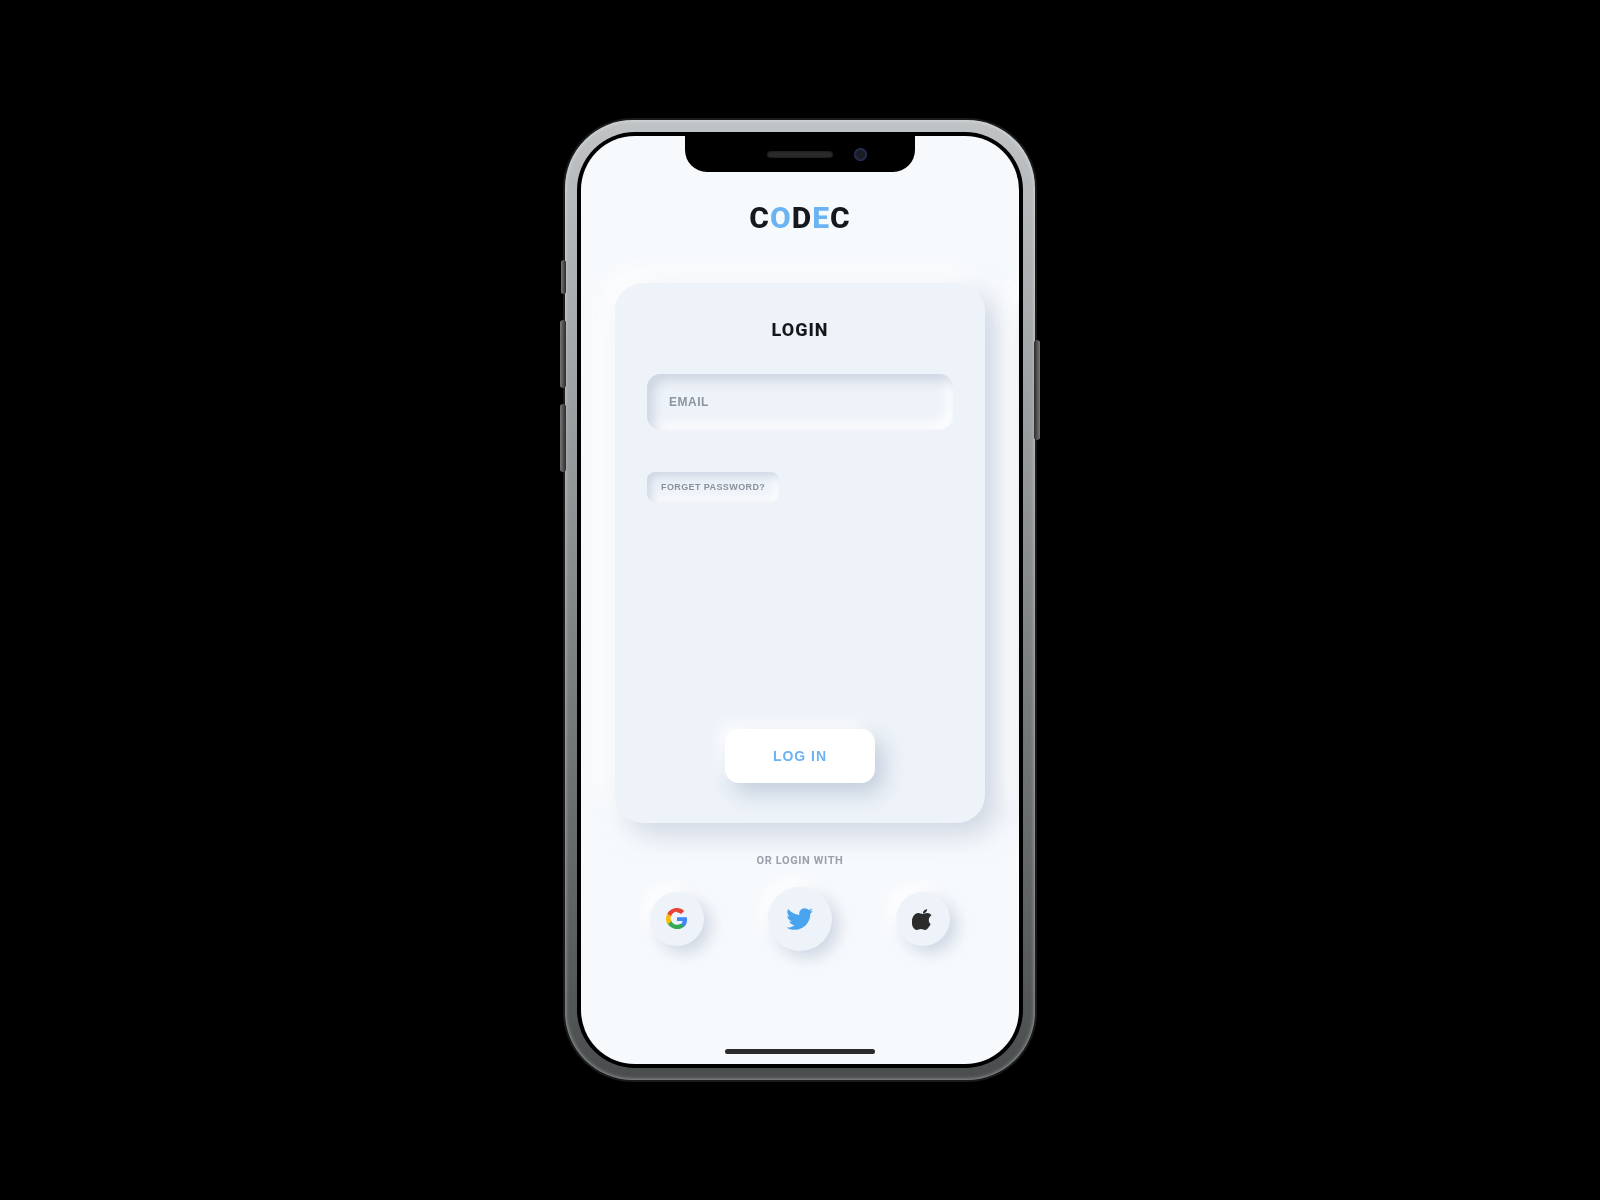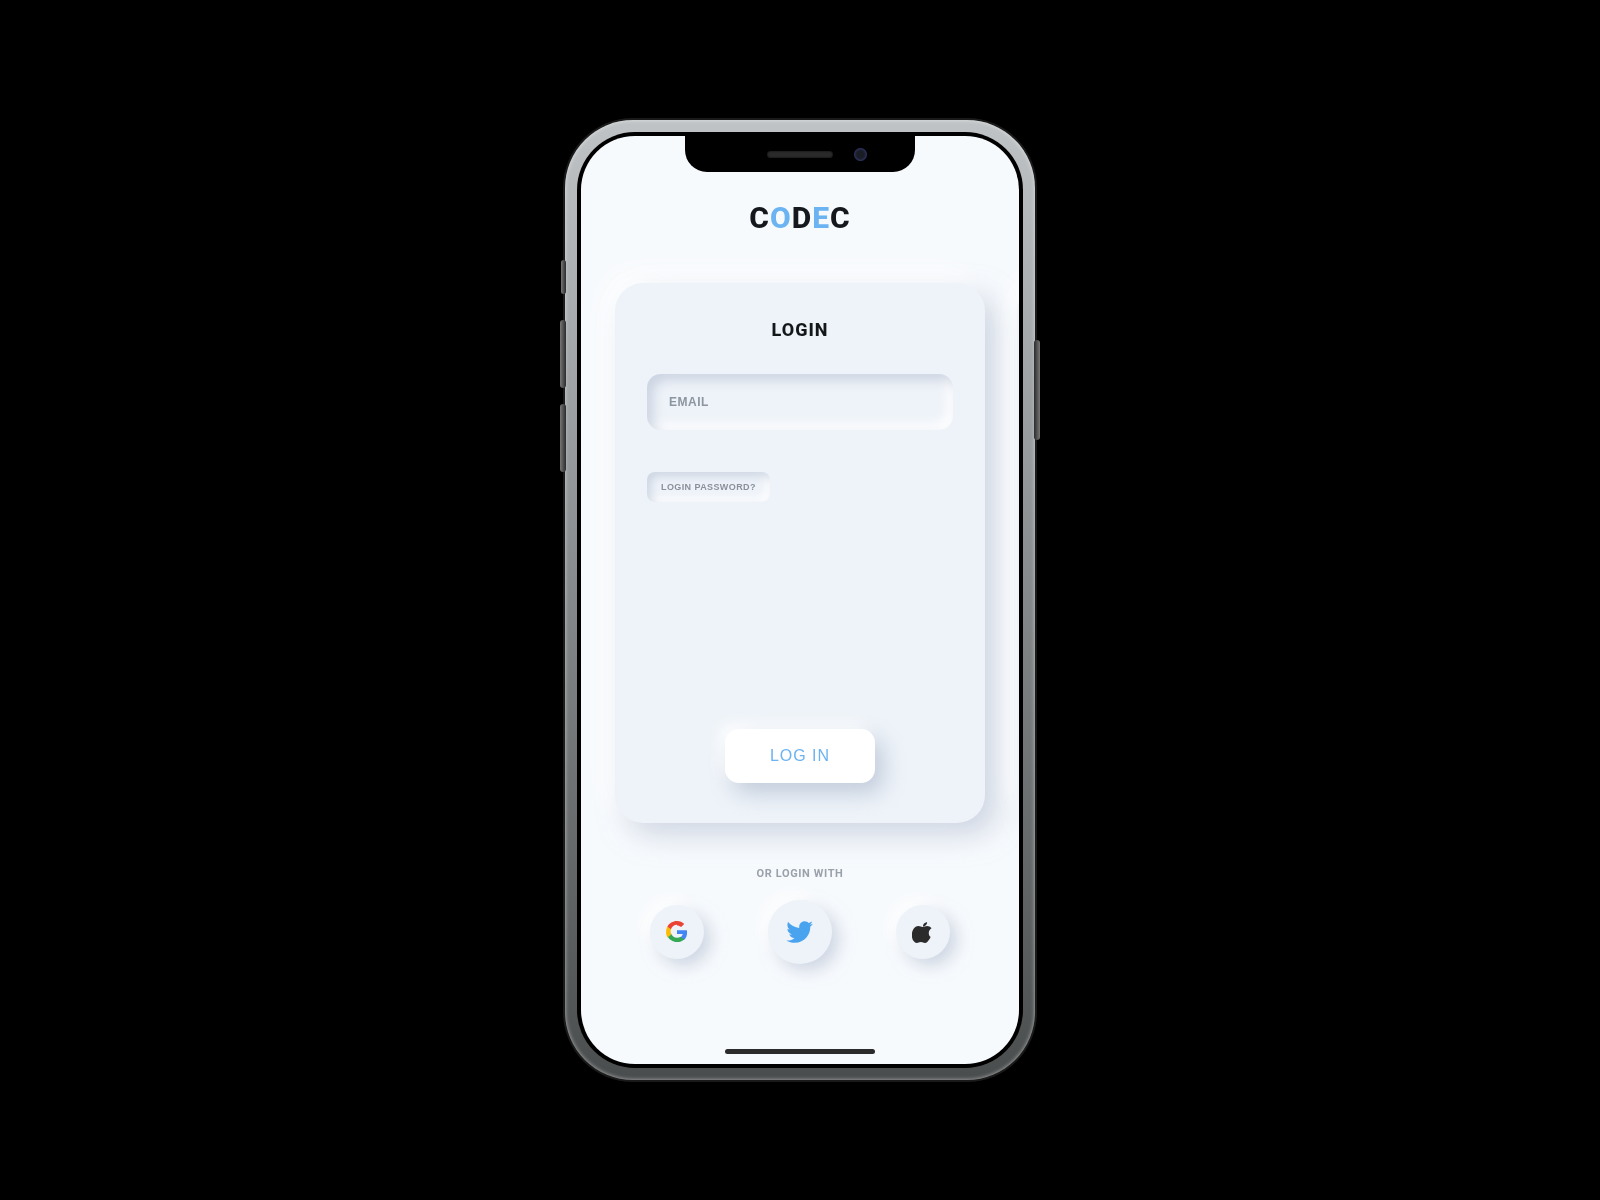--- a/index.html
+++ b/index.html
@@ -195,29 +195,29 @@
     margin-top: auto;
     margin-bottom: 10px;
     width: 150px;
     height: 54px;
     border: none;
     border-radius: 14px;
     background: #ffffff;
     box-shadow:
       8px 10px 22px rgba(174,186,205,.7),
       -6px -6px 14px rgba(255,255,255,1);
-    font-size: 16px;
-    font-weight: 400;
+    font-size: 14px;
+    font-weight: 700;
     letter-spacing: 1px;
     color: #6cb3f2;
     cursor: pointer;
   }
 
   .or-label {
-    margin-top: 44px;
+    margin-top: 31px;
     font-size: 11px;
     font-weight: 700;
     letter-spacing: .6px;
     color: #9aa1ab;
   }
 
   .social-row {
     margin-top: 20px;
     display: flex;
     gap: 64px;
@@ -269,21 +269,21 @@
           <span>C</span>
         </div>
 
         <div class="card-row">
           <div class="card">
             <h2>LOGIN</h2>
 
             <input class="neu-input" type="text" placeholder="EMAIL" style="">
 
 
-            <button class="forget-btn">LOGIN PASSWORD?</button>
+            <button class="forget-btn">FORGET PASSWORD?</button>
 
             <button class="login-btn">LOG IN</button>
           </div>
 
           <div class="card peek"></div>
         </div>
 
         <div class="or-label">OR LOGIN WITH</div>
 
         <div class="social-row">

